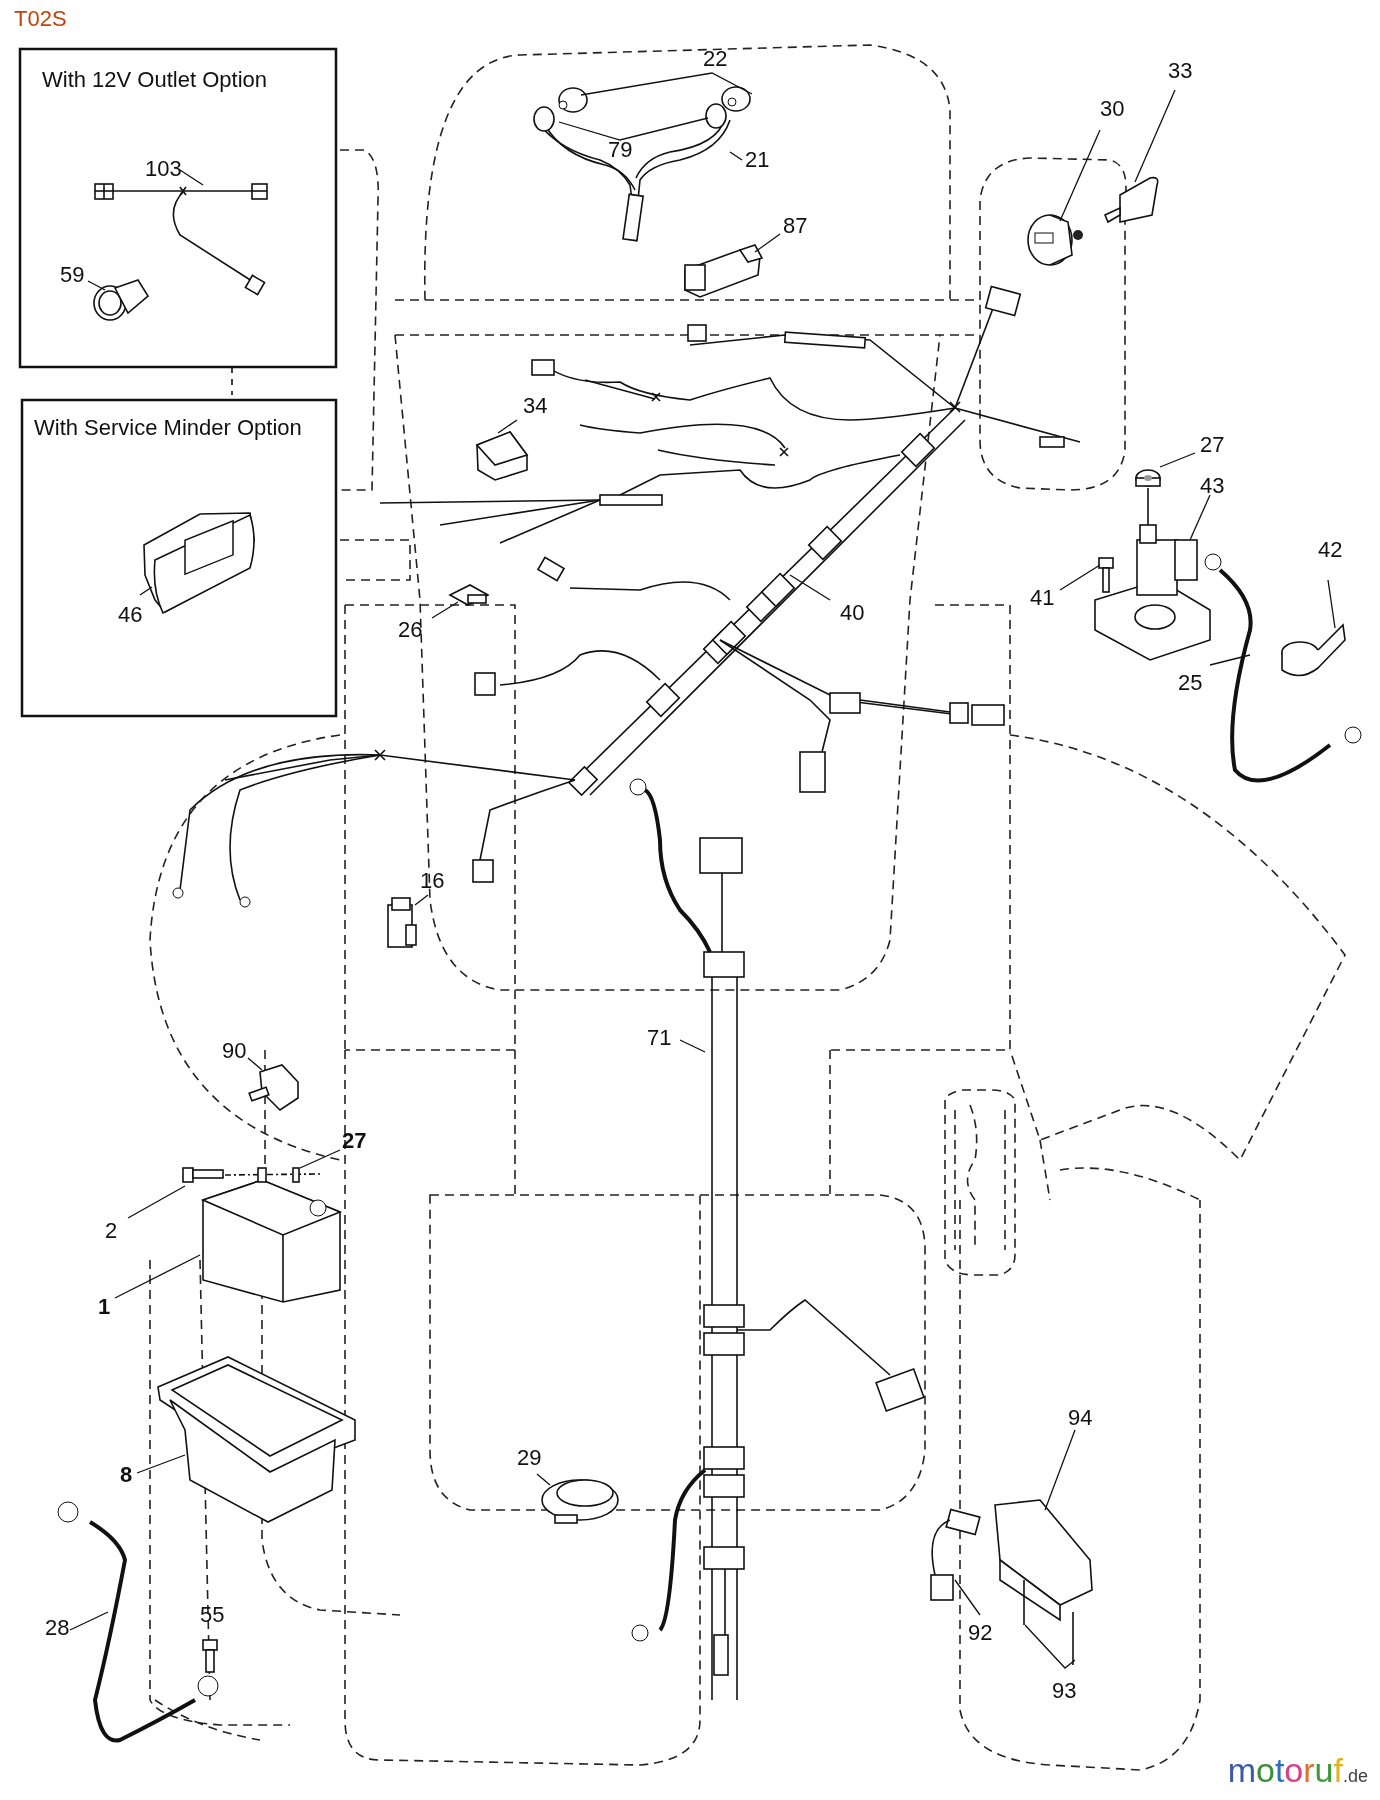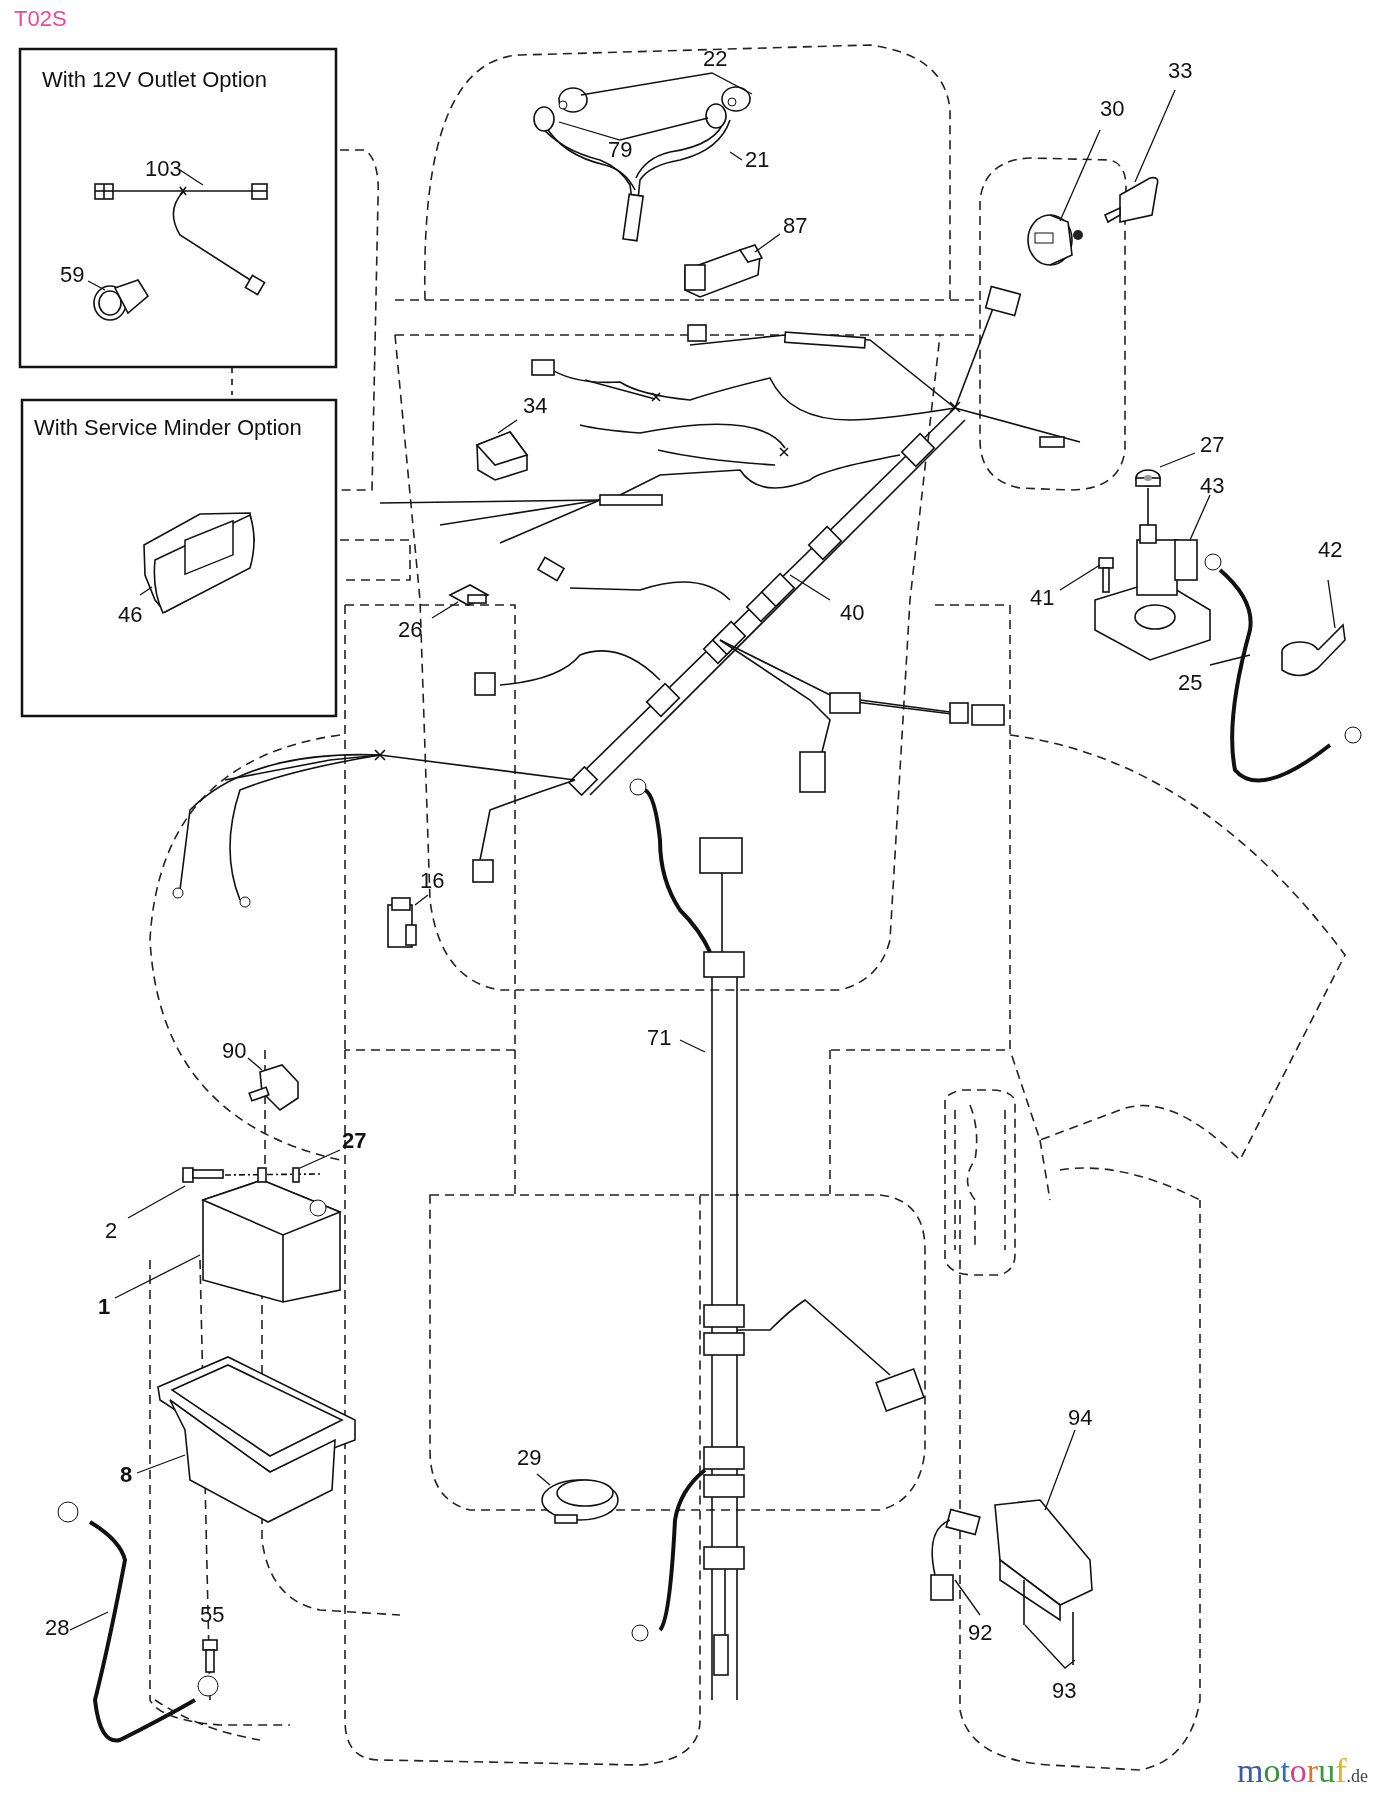--- a/index.html
+++ b/index.html
@@ -2,28 +2,28 @@
 <html><head>
   <meta charset="utf-8">
   <style>
     html, body { margin: 0; padding: 0; background: #ffffff; }
     body { width: 1380px; height: 1800px; position: relative; overflow: hidden;
            font-family: "Liberation Sans", sans-serif; }
     #diagram { position: absolute; left: 0; top: 0; width: 1380px; height: 1800px; }
     .lbl { font-family: "Liberation Sans", sans-serif; font-size: 22px; fill: #111; }
     .lbl.bold { font-weight: bold; }
     .box-title { font-family: "Liberation Sans", sans-serif; font-size: 22px; fill: #111; }
-    .code { position: absolute; left: 14px; top: 6px; font-size: 22px; color: #ec4899; }
+    .code { position: absolute; left: 14px; top: 6px; font-size: 22px; color: #c2410c; }
     .dash { fill: none; stroke: #222; stroke-width: 1.6; stroke-dasharray: 9 6; }
     .wire { fill: none; stroke: #111; stroke-width: 1.6; }
     .thick { fill: none; stroke: #111; stroke-width: 4; }
     .part { fill: #fff; stroke: #111; stroke-width: 1.6; }
     .leader { stroke: #111; stroke-width: 1.3; fill: none; }
     .optbox { fill: #fff; stroke: #111; stroke-width: 2.5; }
-    .watermark { position: absolute; right: 12px; bottom: 10px; font-family: Liberation Serif, serif;
+    .watermark { position: absolute; right: 12px; bottom: 10px; font-family: Liberation Sans, sans-serif;
                  font-size: 34px; letter-spacing: 0px; }
     .watermark span { font-weight: normal; }
     .watermark .tld { font-size: 18px; color: #444; }
   </style>
 </head>
 <body>
 
 <div class="code">T02S</div>
 
 <svg id="diagram" viewBox="0 0 1380 1800" xmlns="http://www.w3.org/2000/svg">

